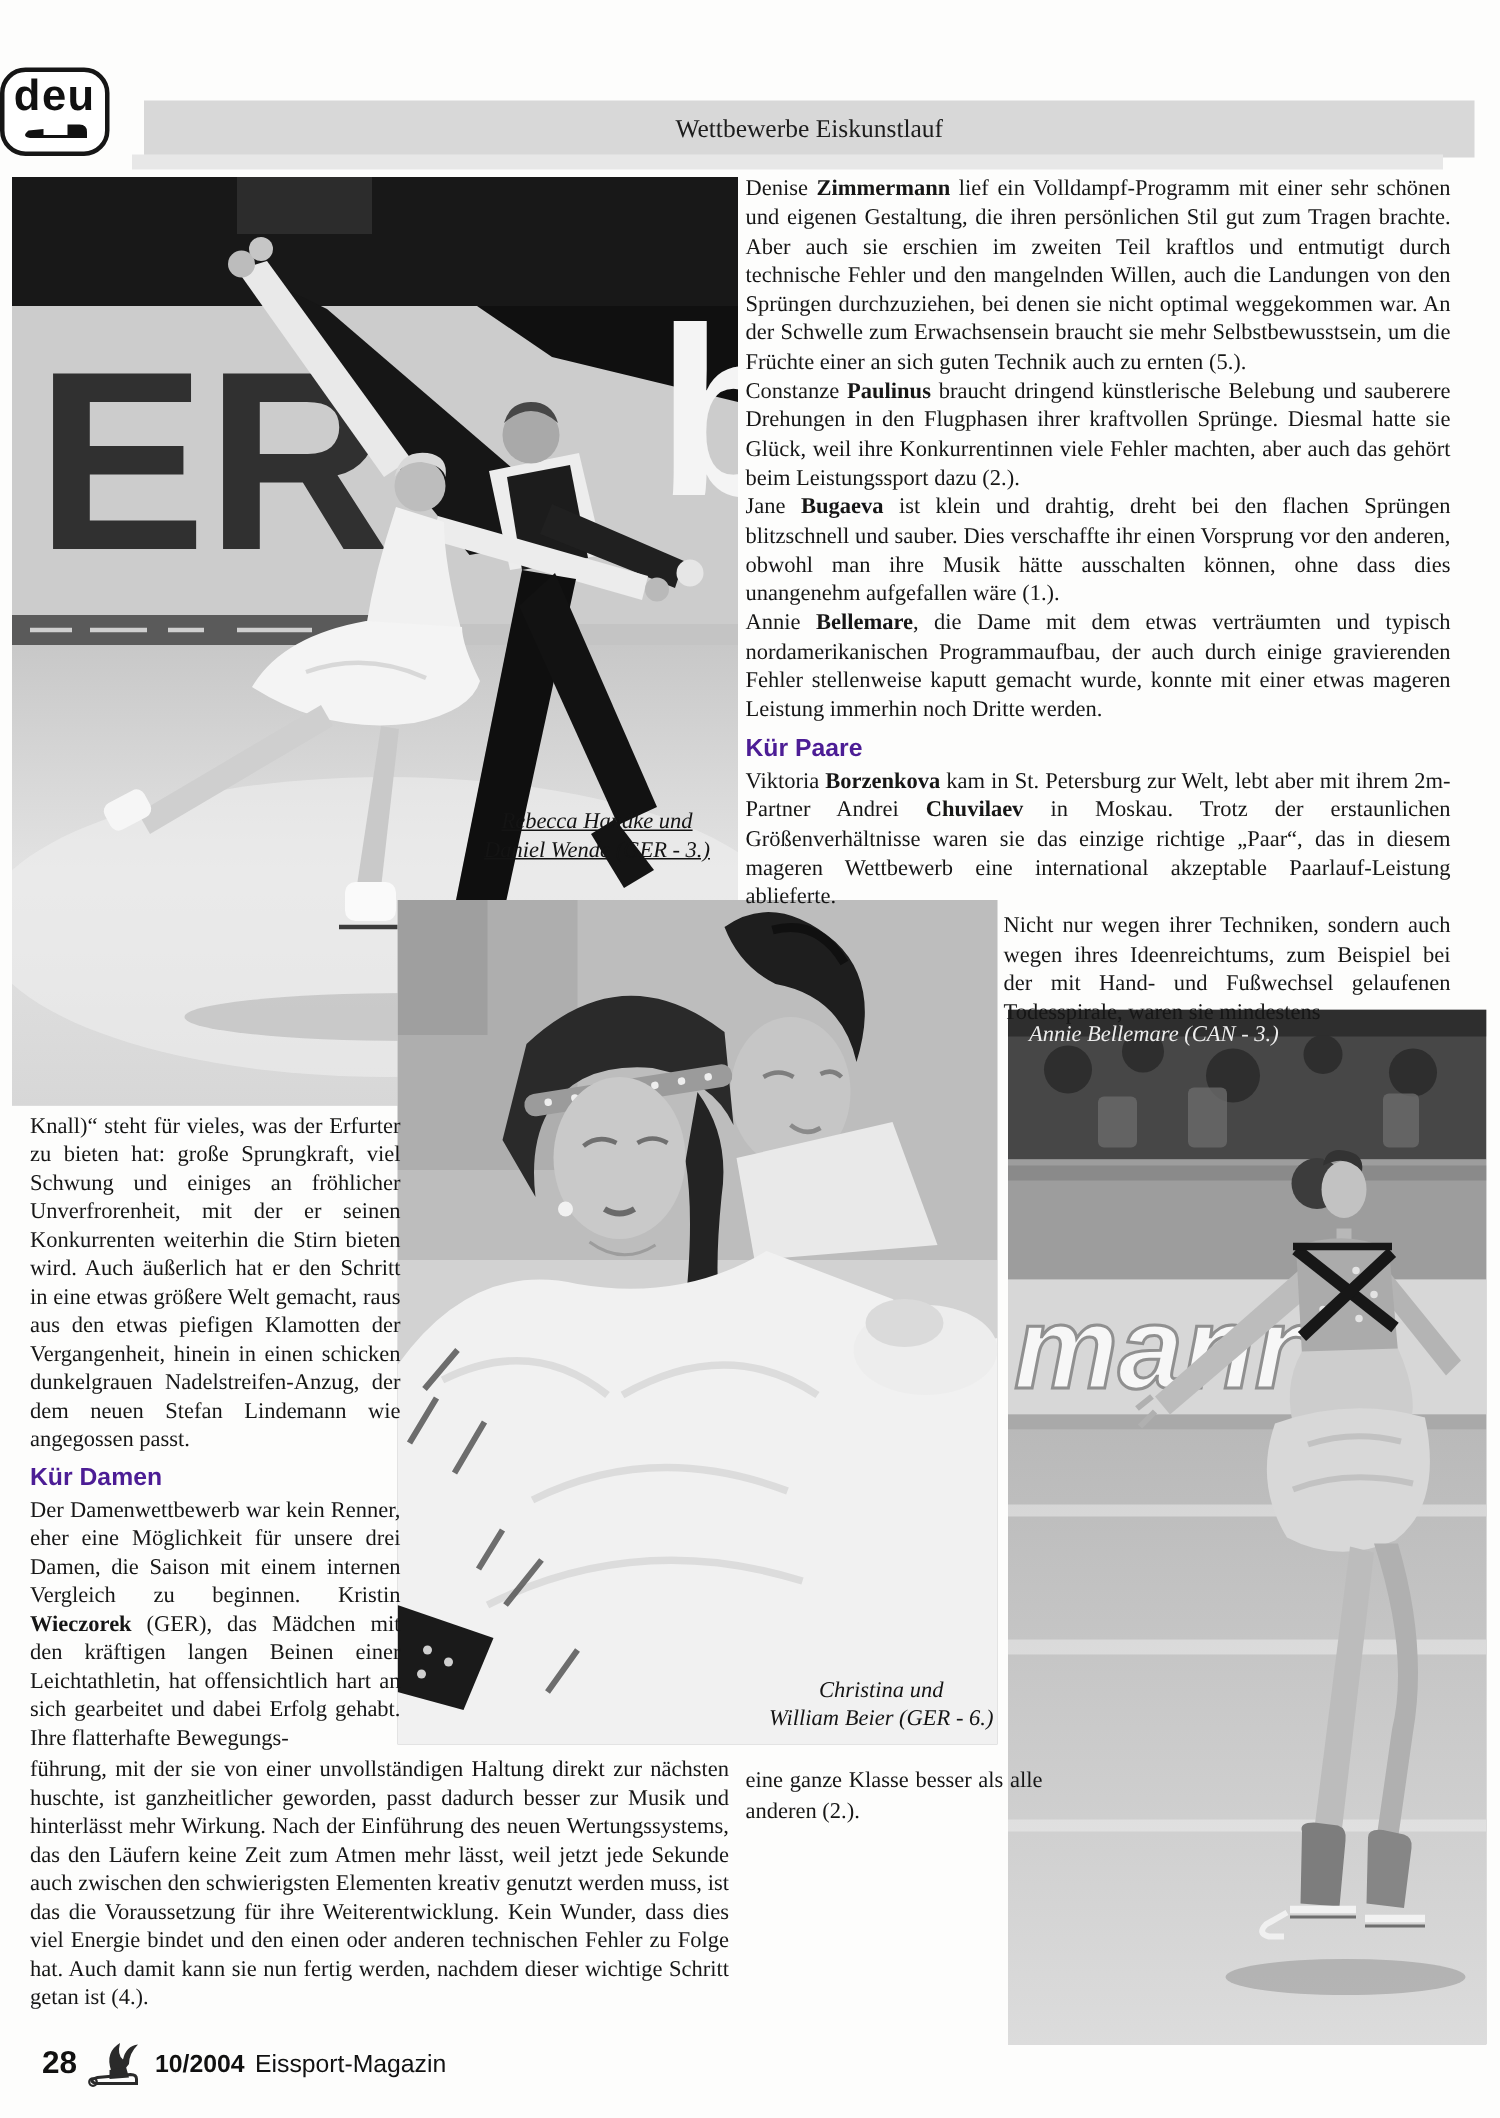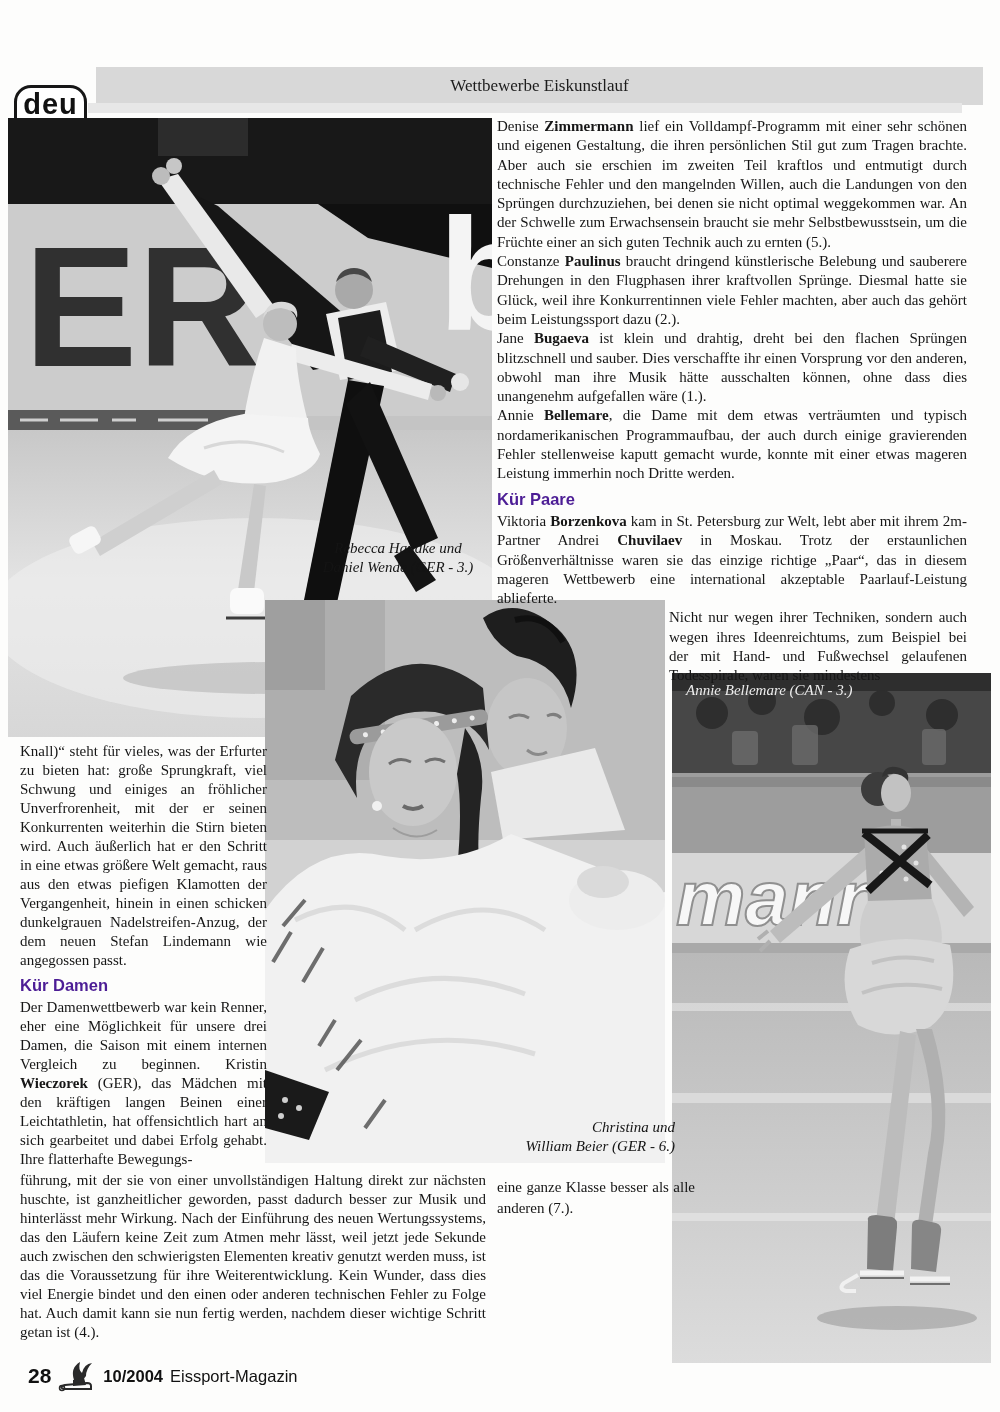--- a/index.html
+++ b/index.html
@@ -1,35 +1,35 @@
 <!DOCTYPE html>
 <html lang="de"><head>
 <meta charset="utf-8">
 <style>
   html,body{margin:0;padding:0;background:#efefef;}
   .page{position:relative;width:1000px;height:1412px;background:#fdfdfc;overflow:hidden;
         font-family:"Liberation Serif",serif;color:#161616;}
   
-  .logo-box{position:absolute;left:14px;top:45px;width:73px;height:59px;border:3px solid #161616;
-            border-radius:17px;background:#fff;text-align:center;box-sizing:border-box;margin-top:40px;}
+  .logo-box{position:absolute;left:0;top:45px;width:73px;height:59px;border:3px solid #161616;
+            border-radius:17px;background:#fff;text-align:center;box-sizing:border-box;}
   .logo-text{font-family:"Liberation Sans",sans-serif;font-weight:bold;font-size:29px;line-height:30px;
              letter-spacing:1px;color:#111;margin-top:1px;}
   .title-bar{position:absolute;left:96px;top:67px;width:887px;height:38px;background:#d8d8d8;}
   .title-bar-2{position:absolute;left:88px;top:103px;width:874px;height:10px;background:#e7e7e7;}
   .page-title{font-family:Liberation Serif, serif;font-size:17px;line-height:38px;
               text-align:center;color:#1c1c1c;}
   
   .photo{position:absolute;overflow:hidden;background:#c8c8c8;}
   #photo-left{left:8px;top:118px;width:484px;height:619px;z-index:1;}
   #photo-mid{left:265px;top:600px;width:400px;height:563px;z-index:2;}
   #photo-right{left:672px;top:673px;width:319px;height:690px;z-index:2;}
   .photo svg{display:block;width:100%;height:100%;}
   .caption{position:absolute;font-style:italic;font-size:15px;line-height:19px;color:#141414;z-index:5;}
-  #cap-left{left:316px;top:539px;width:164px;text-align:center;}
-  #cap-mid{left:500px;top:1118px;width:175px;text-align:right;}
+  #cap-left{left:316px;top:539px;width:164px;text-align:center;text-decoration:underline;}
+  #cap-mid{left:500px;top:1118px;width:175px;text-align:center;}
   #cap-right{left:686px;top:681px;width:280px;color:#ededed;z-index:6;}
   
   .txt p{margin:0;text-align:justify;hyphens:auto;}
   .h-section{font-family:"Liberation Sans",sans-serif;font-weight:bold;font-size:16.5px;
              margin:6px 0 3px 0;color:#4c1d95;}
   #col-right-top{position:absolute;left:497px;top:117px;width:470px;font-size:15px;line-height:19.3px;z-index:3;}
   .pairs-cont{margin-left:172px;width:298px;text-align:justify;hyphens:auto;}
   #col-left{position:absolute;left:20px;top:742px;width:247px;font-size:15px;line-height:19px;z-index:3;}
   #wide-para{position:absolute;left:20px;top:1171px;width:466px;font-size:15px;line-height:19px;z-index:3;}
   #col-bottom-right{position:absolute;left:497px;top:1177px;width:198px;font-size:15px;line-height:21.4px;z-index:3;}
@@ -257,21 +257,21 @@
     <p>Knall)“ steht für vieles, was der Erfurter zu bieten hat: große Sprungkraft, viel Schwung und einiges an fröhlicher Unverfrorenheit, mit der er seinen Konkurrenten weiterhin die Stirn bieten wird. Auch äußerlich hat er den Schritt in eine etwas größere Welt gemacht, raus aus den etwas piefigen Klamotten der Vergangenheit, hinein in einen schicken dunkelgrauen Nadelstreifen-Anzug, der dem neuen Stefan Lindemann wie angegossen passt.</p>
     <h2 class="h-section">Kür Damen</h2>
     <p>Der Damenwettbewerb war kein Renner, eher eine Möglichkeit für unsere drei Damen, die Saison mit einem internen Vergleich zu beginnen. Kristin <b>Wieczorek</b> (GER), das Mädchen mit den kräftigen langen Beinen einer Leichtathletin, hat offensichtlich hart an sich gearbeitet und dabei Erfolg gehabt. Ihre flatterhafte Bewegungs-</p>
   </div>
 
   <div class="txt" id="wide-para">
     <p>führung, mit der sie von einer unvollständigen Haltung direkt zur nächsten huschte, ist ganzheitlicher geworden, passt dadurch besser zur Musik und hinterlässt mehr Wirkung. Nach der Einführung des neuen Wertungssystems, das den Läufern keine Zeit zum Atmen mehr lässt, weil jetzt jede Sekunde auch zwischen den schwierigsten Elementen kreativ genutzt werden muss, ist das die Voraussetzung für ihre Weiterentwicklung. Kein Wunder, dass dies viel Energie bindet und den einen oder anderen technischen Fehler zu Folge hat. Auch damit kann sie nun fertig werden, nachdem dieser wichtige Schritt getan ist (4.).</p>
   </div>
 
   <div class="txt" id="col-bottom-right">
-    <p>eine ganze Klasse besser als alle anderen (7.).</p>
+    <p>eine ganze Klasse besser als alle anderen (2.).</p>
   </div>
 
   <div class="footer">
     <span class="pagenum">28</span>
     <svg width="38" height="32" viewBox="0 0 38 32">
       <path d="M16 20 Q12 8 22 2 Q20 10 24 13 Q26 4 34 3 Q28 9 28 16 Q24 22 18 22 Z" fill="#2a2a2a"></path>
       <path d="M15 20 l11 -2 2 7 -13 1 z" fill="#2a2a2a"></path>
       <path d="M6 29 q-6 -2 1 -4 l22 -2 q4 0 4 3 l0 3 z" fill="none" stroke="#2a2a2a" stroke-width="2"></path>
       <circle cx="4" cy="28" r="2.5" fill="none" stroke="#2a2a2a" stroke-width="1.5"></circle>
     </svg>

